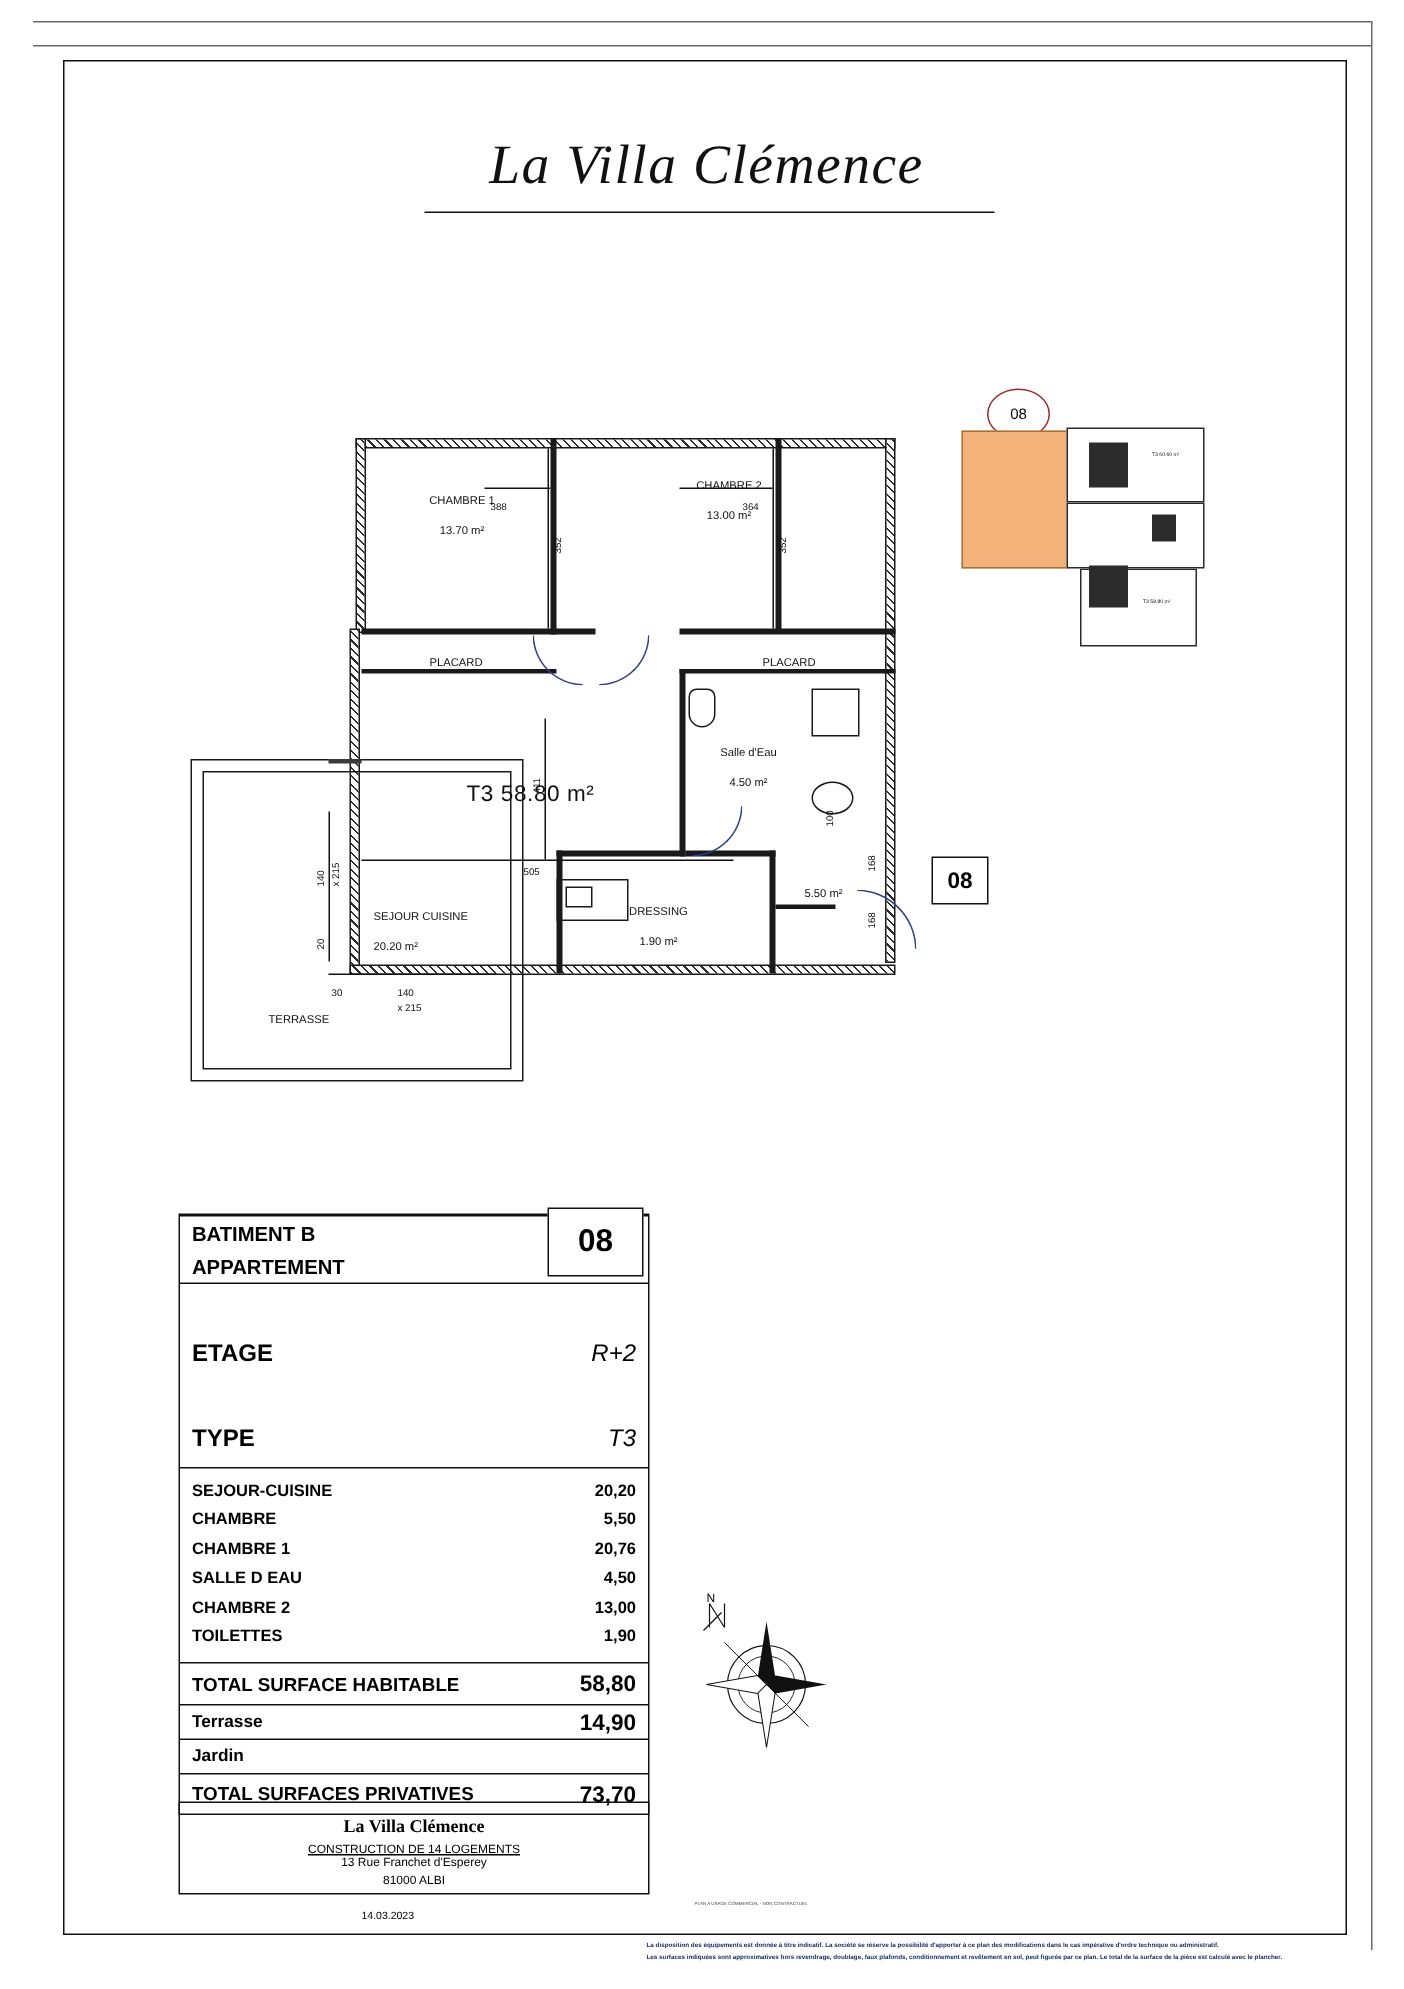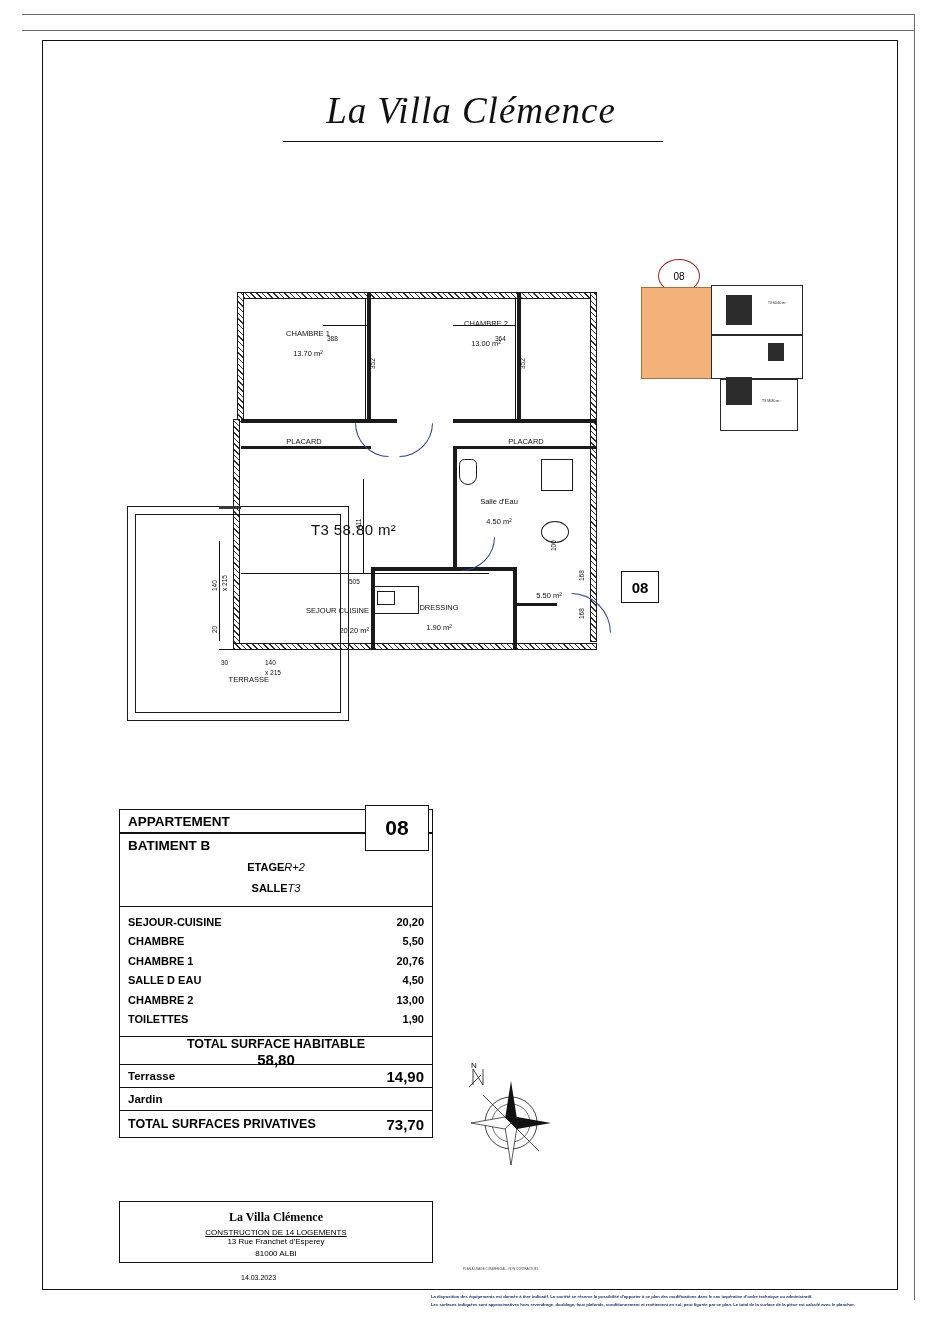--- a/index.html
+++ b/index.html
@@ -59,21 +59,21 @@
     box-sizing:border-box;
   }
   .roomlabel {
     position:absolute;
     font-size:7.5px;
     line-height:1.35;
     color:#111;
     white-space:pre-line;
     text-align:center;
   }
-  .roomlabel.left { text-align:right; }
+  .roomlabel.left { text-align:left; }
   .bigtype {
     position:absolute;
     font-size:15px;
     color:#111;
     letter-spacing:.4px;
   }
   .dimtext {
     position:absolute;
     font-size:6.5px;
     color:#111;
@@ -131,22 +131,23 @@
   .tbl-outer { border:1px solid #111; box-sizing:border-box; }
   .row { display:flex; align-items:center; box-sizing:border-box; }
   .r-appart {
     height:23px; padding:0 8px; font-weight:bold; font-size:13.5px;
     border-bottom:1px solid #111;
   }
   .r-bat {
     height:23px; padding:0 8px; font-weight:bold; font-size:13.5px;
   }
   .r-kv {
-    height:21px; padding:0 8px; font-size:11px; font-weight:bold;
-    justify-content:center;
+    height:21px; padding:0 8px; font-size:16px; font-weight:bold;
+    justify-content:space-between;
+    margin-top:36px;
   }
   .r-kv .v { font-weight:normal; font-style:italic; }
   .sep { border-top:1px solid #111; }
   .r-area {
     height:19.5px; padding:0 8px; font-size:11px; font-weight:bold;
     justify-content:space-between;
     text-align:right;
   }
   .r-area .v { font-weight:bold; }
   .r-total {
@@ -333,33 +334,33 @@
       <div class="key-shape" style="left:80px; top:120px; width:78px; height:52px;"></div>
       <div class="key-fill" style="left:86px; top:36px; width:26px; height:30px;"></div>
       <div class="key-fill" style="left:86px; top:118px; width:26px; height:28px;"></div>
       <div class="key-fill" style="left:128px; top:84px; width:16px; height:18px;"></div>
       <div class="key-txt" style="left:128px; top:42px;">T3 60.60 m²</div>
       <div class="key-txt" style="left:122px; top:140px;">T3 58.80 m²</div>
     </div>
 
     <div class="tbl">
       <div class="tbl-outer">
+        <div class="row r-bat sep">
+          <span>BATIMENT B</span>
+        </div>
         <div class="row r-appart">
           <span>APPARTEMENT</span>
-        </div>
-        <div class="row r-bat sep">
-          <span>BATIMENT B</span>
         </div>
 
         <div class="row r-kv">
           <span>ETAGE</span>
           <span class="v">R+2</span>
         </div>
         <div class="row r-kv">
-          <span>SALLE</span>
+          <span>TYPE</span>
           <span class="v">T3</span>
         </div>
 
         <div style="height:8px; border-bottom:1px solid #111;"></div>
 
         <div style="height:5px;"></div>
         <div class="row r-area">
           <span>SEJOUR-CUISINE</span>
           <span class="v">20,20</span>
         </div>
@@ -378,21 +379,21 @@
         <div class="row r-area">
           <span>CHAMBRE 2</span>
           <span class="v">13,00</span>
         </div>
         <div class="row r-area">
           <span>TOILETTES</span>
           <span class="v">1,90</span>
         </div>
         <div style="height:7px; border-bottom:1px solid #111;"></div>
 
-        <div class="row r-total sep" style="border-top:none;flex-direction:column;">
+        <div class="row r-total sep" style="border-top:none;">
           <span>TOTAL SURFACE HABITABLE</span>
           <span class="v">58,80</span>
         </div>
 
         <div class="row r-sub sep">
           <span>Terrasse</span>
           <span class="v">14,90</span>
         </div>
         <div class="row r-sub sep">
           <span>Jardin</span>

